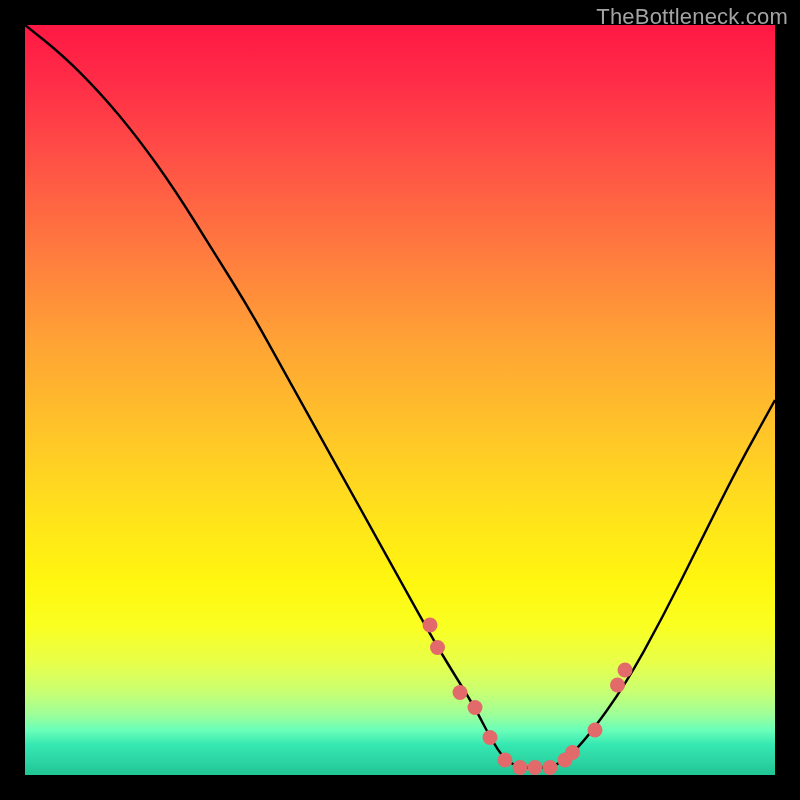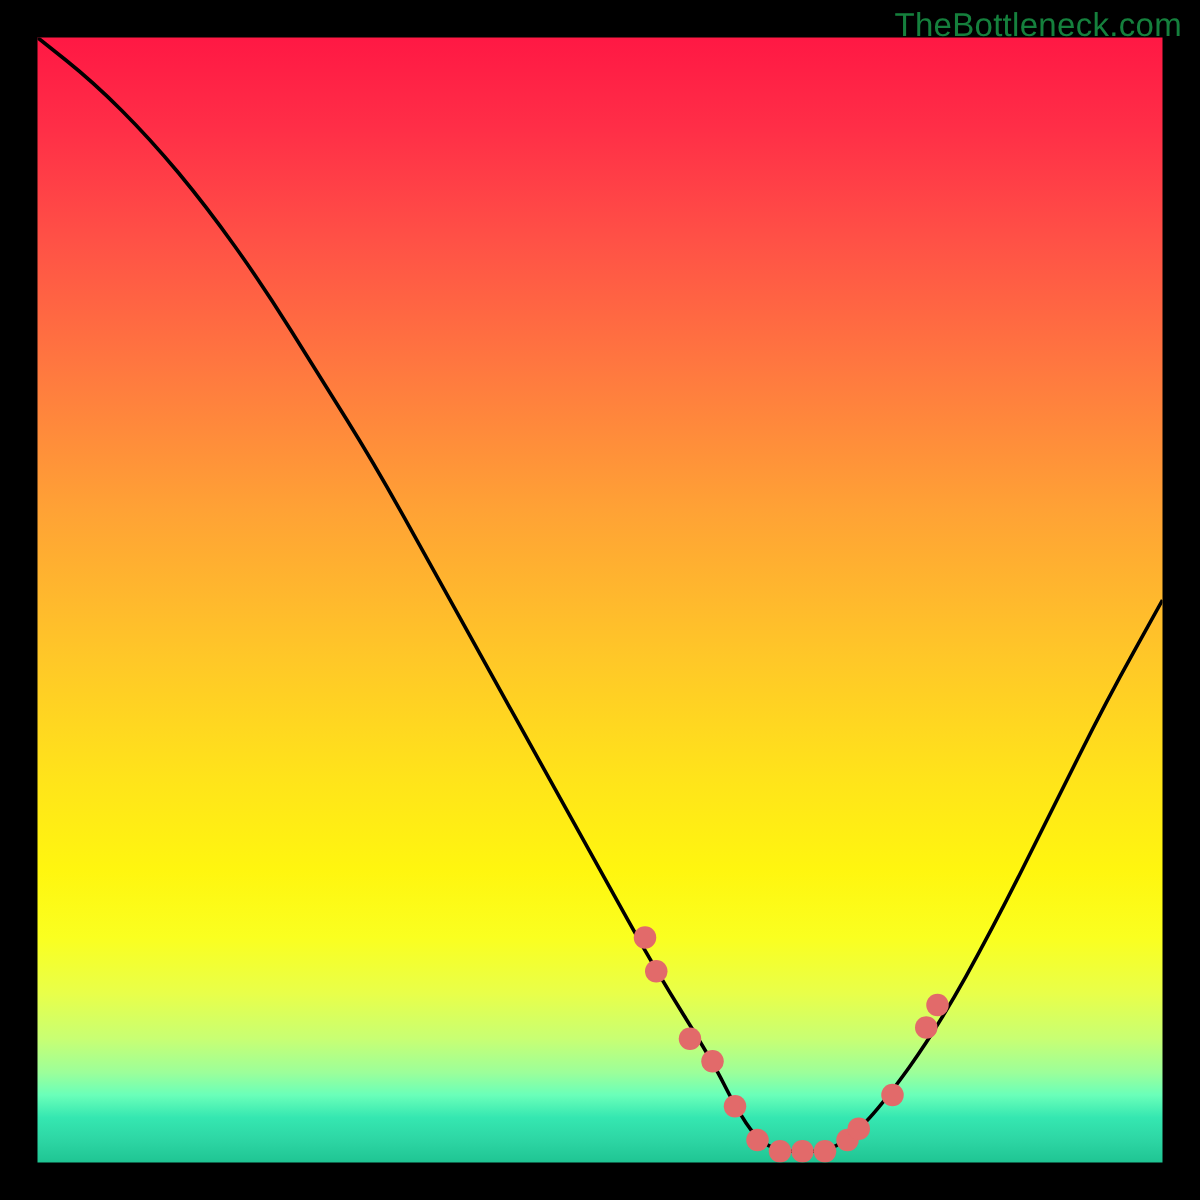--- a/index.html
+++ b/index.html
@@ -33,21 +33,21 @@
       #6affb9 94%,
       #35e7b1 96%,
       #2dd6a4 98%,
       #1fc593 100%
     );
   }
   .watermark {
     position: absolute;
     top: 4px;
     right: 12px;
-    color: #15803d;
+    color: #a3a3a3;
     font-size: 22px;
     font-weight: 500;
     letter-spacing: 0.2px;
     z-index: 10;
   }
   svg.plot {
     position: absolute;
     left: 25px;
     top: 25px;
     width: 750px;

